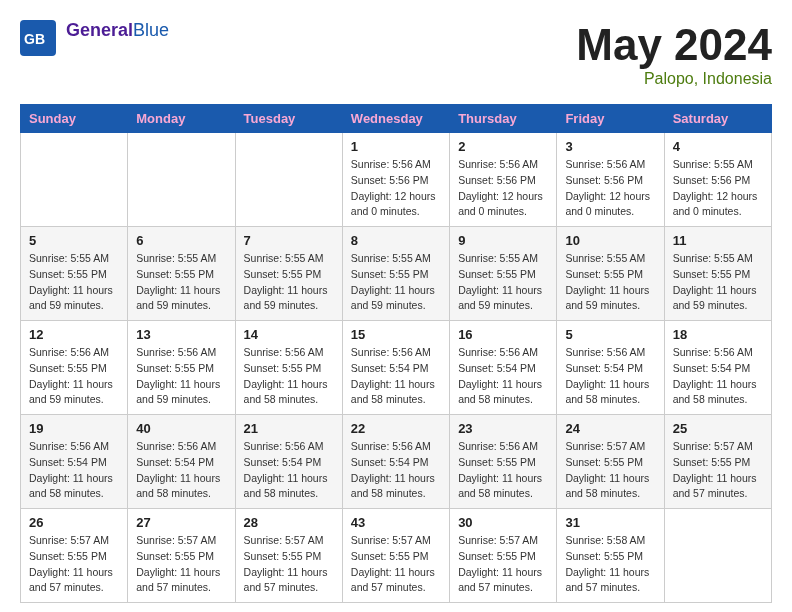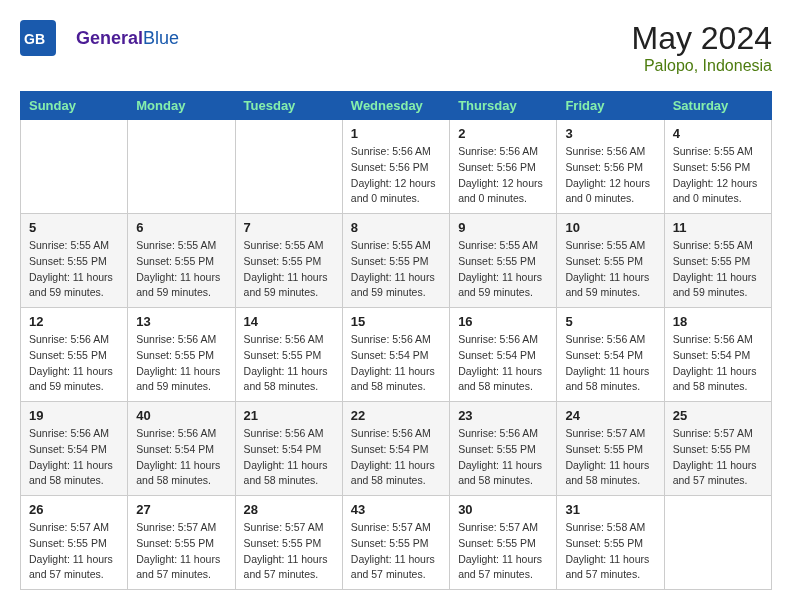--- a/index.html
+++ b/index.html
@@ -11,53 +11,53 @@
       padding: 20px;
     }
     .header-area {
       display: flex;
       justify-content: space-between;
       align-items: flex-start;
       margin-bottom: 16px;
     }
     .logo {
       display: flex;
-      align-items: center;
-      gap: 20px;
+      align-items: flex-start;
+      gap: 10px;
     }
     .logo-text-general {
       font-size: 18px;
       font-weight: bold;
       color: #4c1d95;
     }
     .logo-text-blue {
       font-size: 18px;
       font-weight: normal;
       color: #1a5aad;
     }
     .title-area {
       text-align: right;
     }
     .main-title {
-      font-size: 32px;
-      font-weight: normal;
+      font-size: 44px;
+      font-weight: bold;
       color: #222;
     }
     .subtitle {
       font-size: 16px;
       color: #4d7c0f;
     }
     .calendar-table {
       width: 100%;
       border-collapse: collapse;
       border: 1px solid #ccc;
     }
     .calendar-table th {
       background-color: #1a5aad;
-      color: #86efac;
+      color: #f9a8d4;
       font-size: 13px;
       font-weight: bold;
       padding: 6px 8px;
       text-align: left;
       border: 1px solid #1a5aad;
     }
     .calendar-table td {
       vertical-align: top;
       padding: 6px 8px;
       border: 1px solid #ccc;

